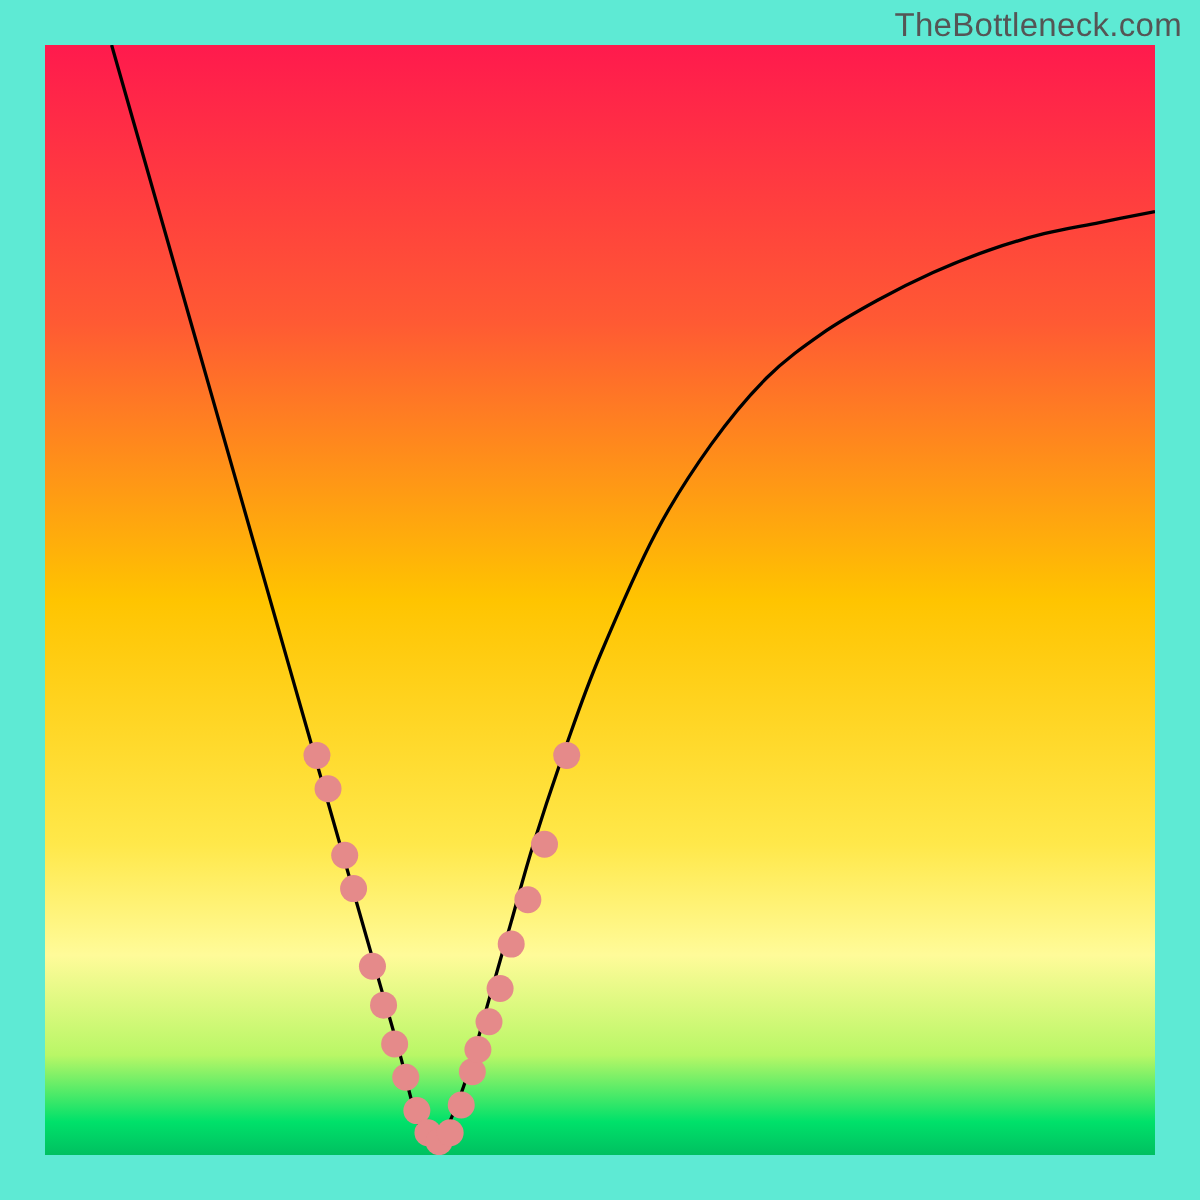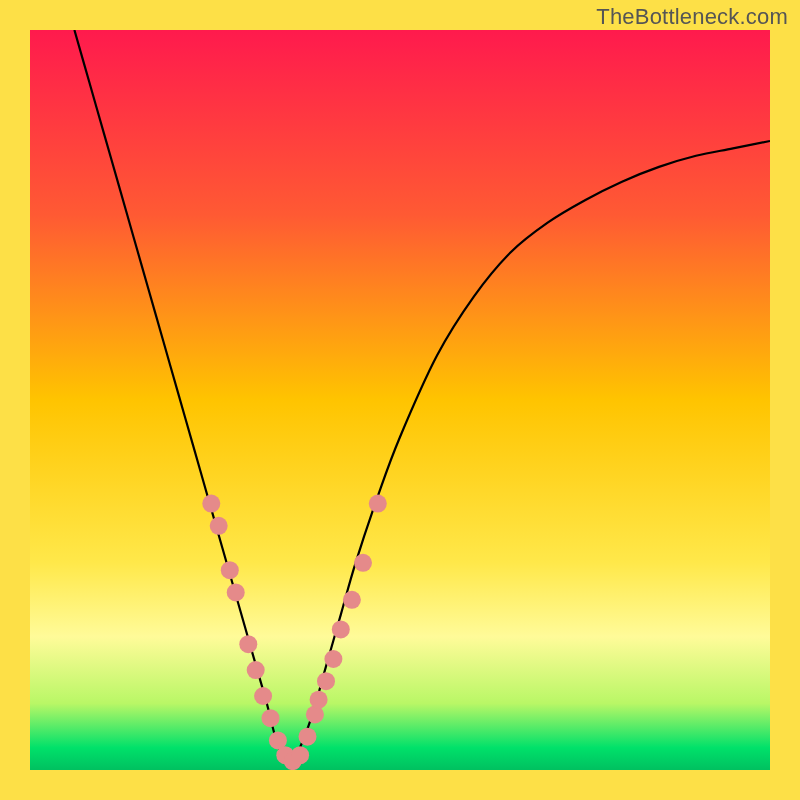--- a/index.html
+++ b/index.html
@@ -6,21 +6,21 @@
     margin: 0;
     padding: 0;
     width: 800px;
     height: 800px;
     overflow: hidden;
   }
   .container {
     width: 800px;
     height: 800px;
     position: relative;
-    background: #fde047;
+    background: #5eead4;
   }
   .watermark {
     position: absolute;
     top: 4px;
     right: 12px;
     font-family: Arial, Helvetica, sans-serif;
     font-size: 22px;
     color: #555;
     letter-spacing: 0.2px;
     z-index: 10;

